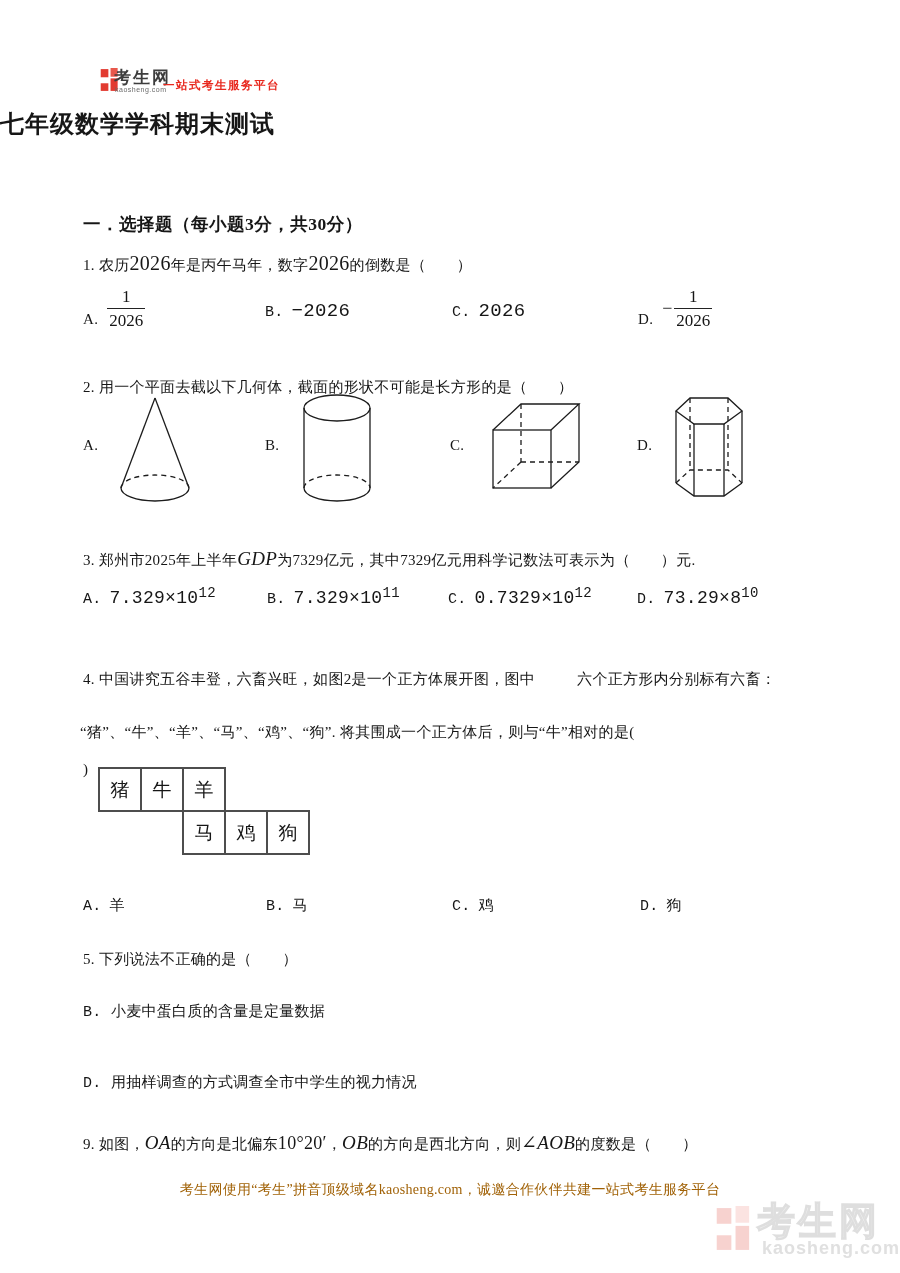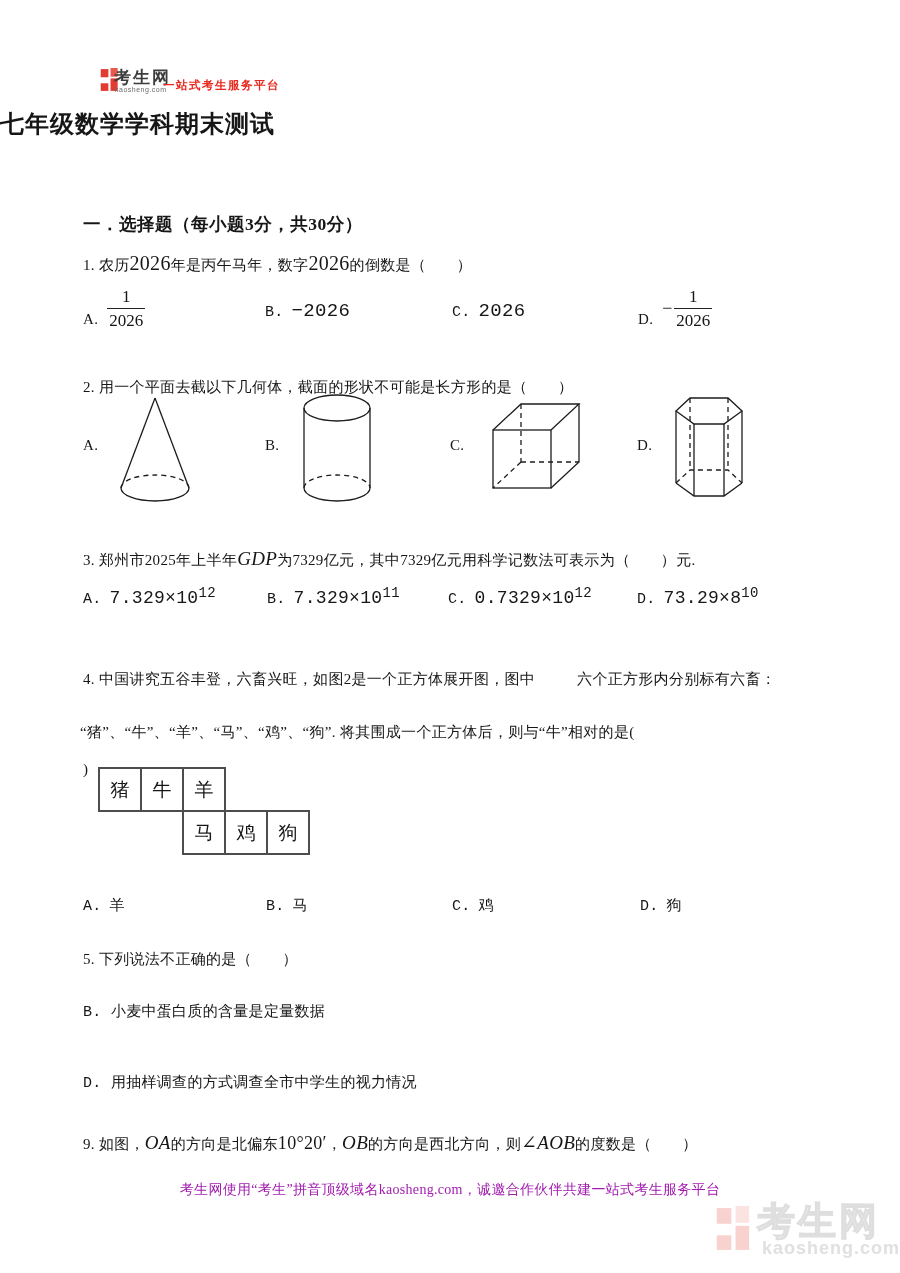--- a/index.html
+++ b/index.html
@@ -41,21 +41,21 @@
   .dash{stroke-dasharray:5 4;}
 
   .q4gap{display:inline-block;width:42px;}
 
   
   .net-row{position:absolute;display:flex;}
   .net-cell{box-sizing:border-box;width:44px;height:45px;border:2px solid #4d4d4d;
             display:flex;align-items:center;justify-content:center;font-size:19px;background:#fff;}
   .net-cell + .net-cell{margin-left:-2px;}
 
-  .footer-line{left:0;right:0;top:1181px;text-align:center;font-size:14px;letter-spacing:.3px;color:#a21caf;}
+  .footer-line{left:0;right:0;top:1181px;text-align:center;font-size:14px;letter-spacing:.3px;color:#a16207;}
 
   
   .wm-brand{left:757px;top:1196px;font-size:38px;font-weight:700;letter-spacing:3px;
             color:#f2f2f2;-webkit-text-stroke:1.3px #dedede;}
   .wm-domain{left:762px;top:1238px;font-size:18px;color:#e0e0e0;letter-spacing:1px;font-weight:700;}
 </style>
 </head>
 <body>
 
 <div class="page">

